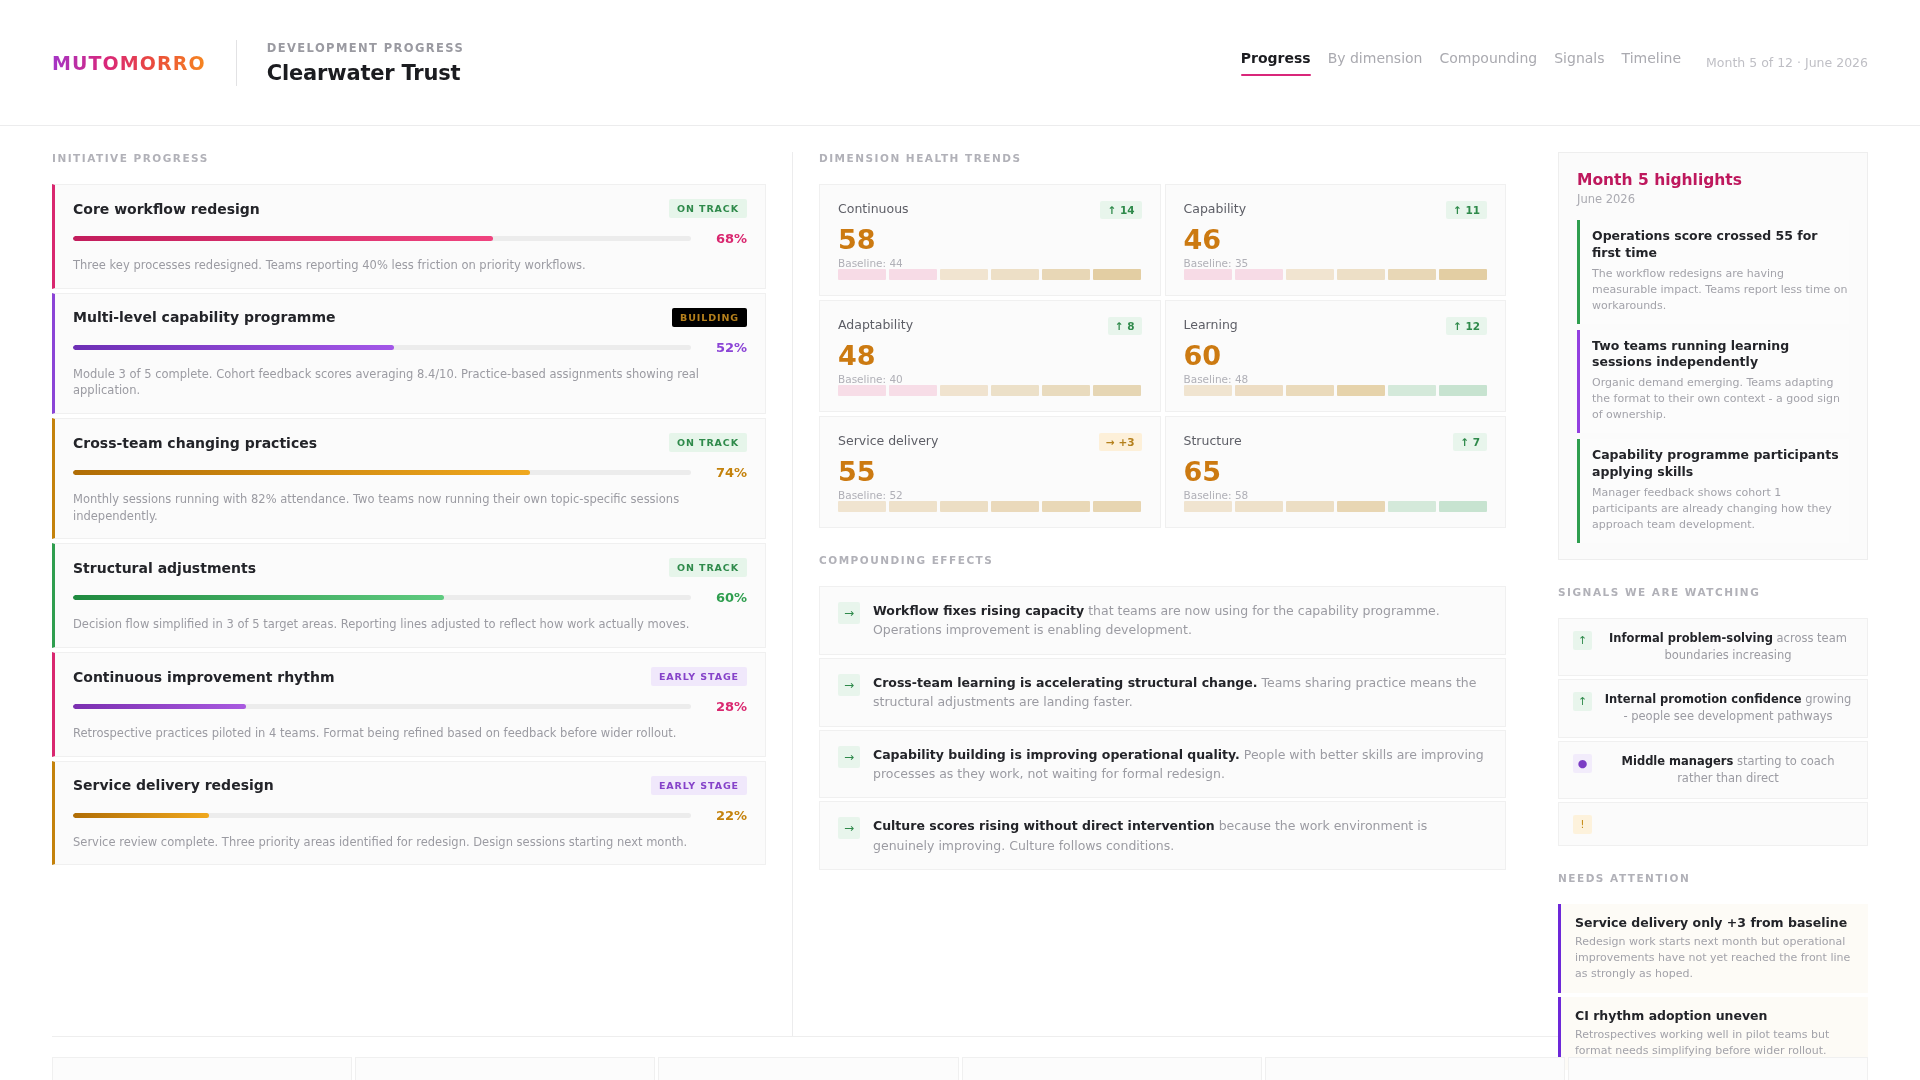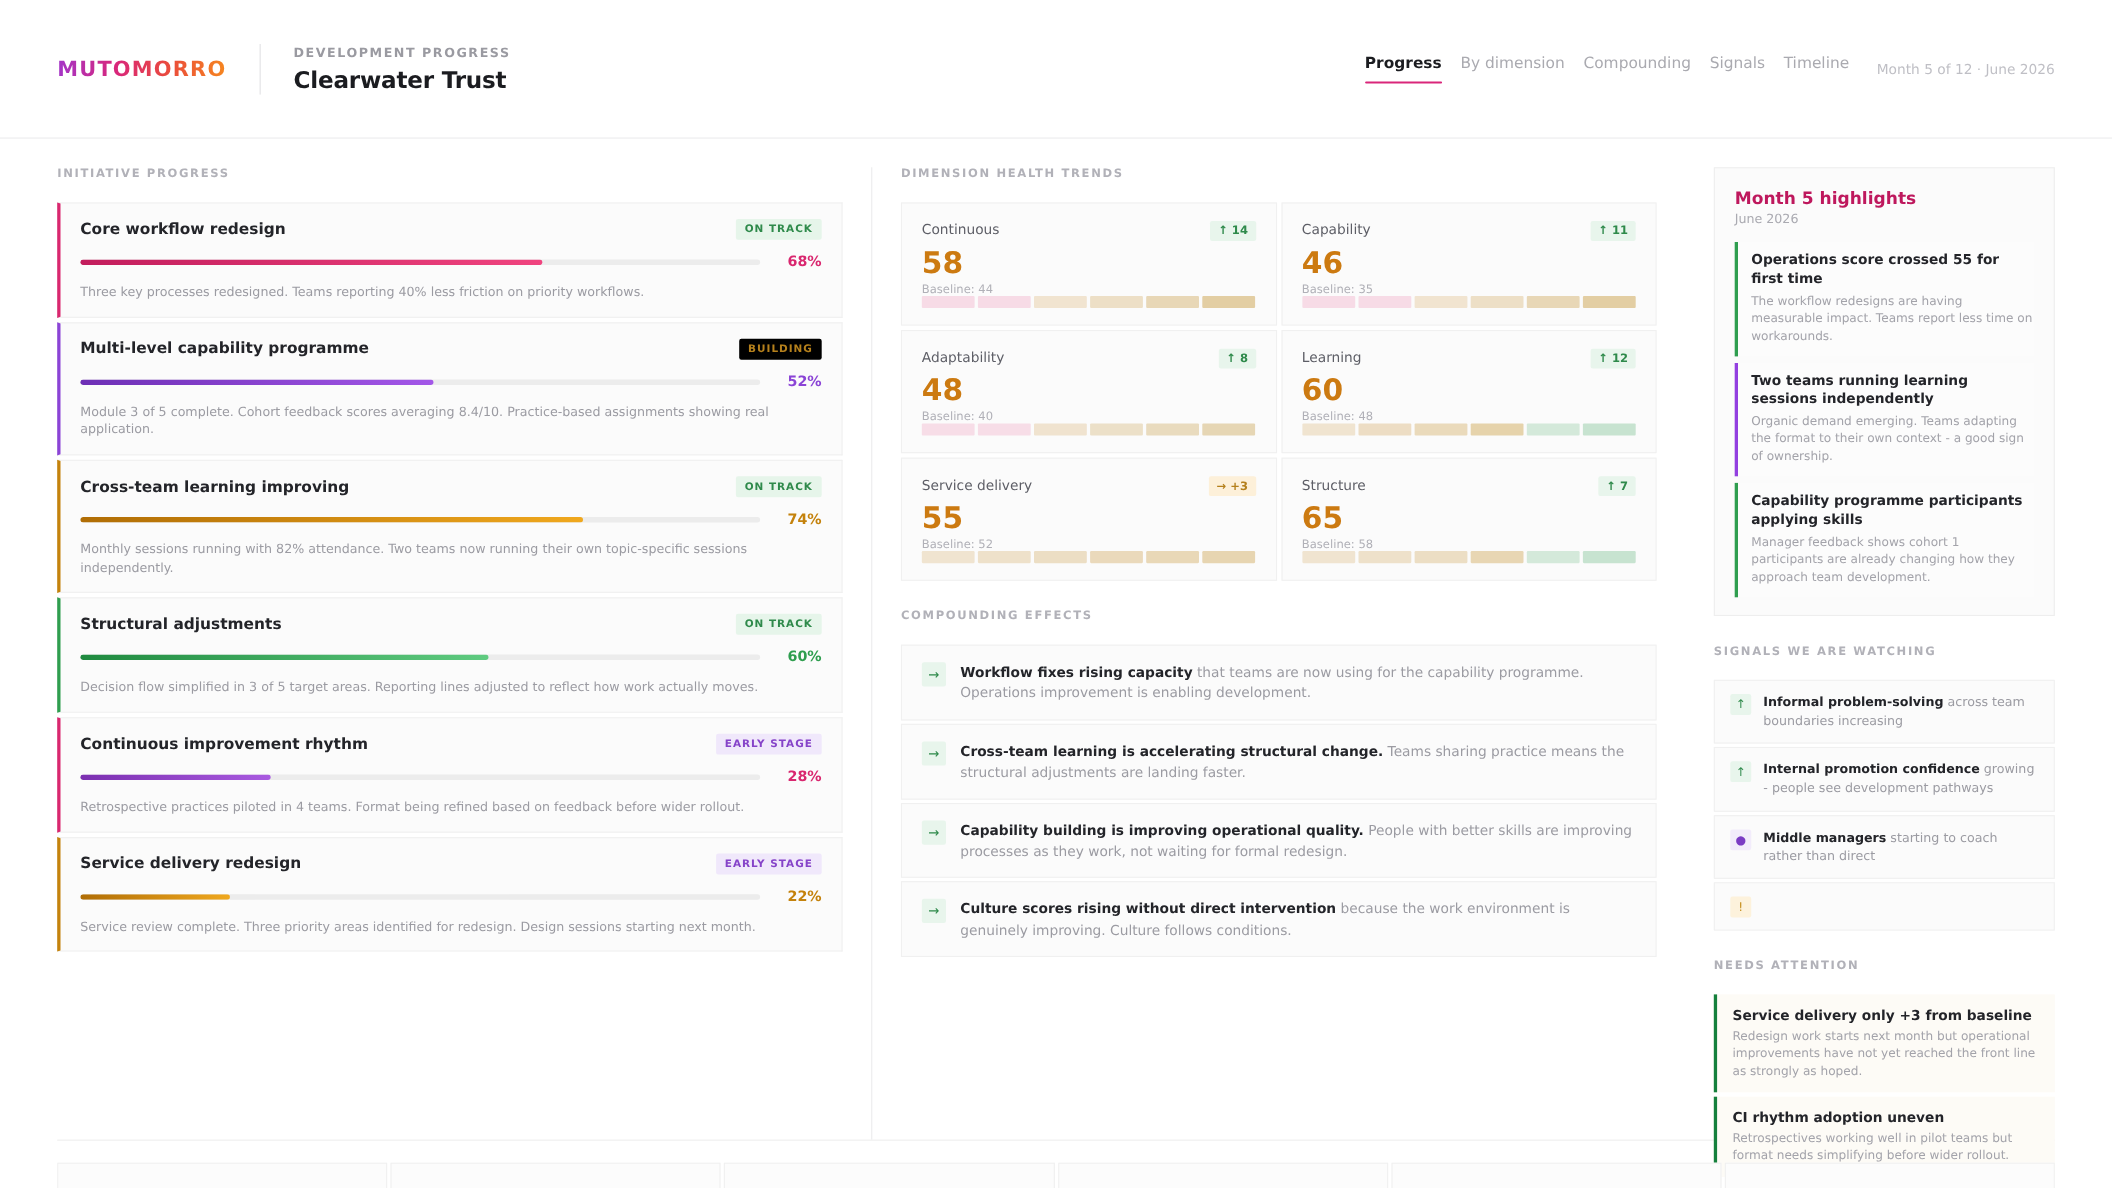--- a/index.html
+++ b/index.html
@@ -128,25 +128,25 @@
     background:#fbfbfb; border:1px solid #f0f0f0; padding:11px 14px;
     display:flex; gap:11px; align-items:flex-start; margin-bottom:3px;
   }
   .sig-icon {
     width:19px; height:19px; flex:0 0 19px; display:flex; align-items:center;
     justify-content:center; font-size:11px; border-radius:2px; margin-top:1px;
   }
   .sig-icon.up   { background:#e8f5ec; color:#2f8a4b; }
   .sig-icon.dot  { background:#f2ecfb; color:#7b3cc4; }
   .sig-icon.warn { background:#fdf2dc; color:#c8901f; }
-  .sig-text { font-size:11.5px; line-height:1.5; color:#9b9ba2; }
+  .sig-text { font-size:11.5px; line-height:1.5; color:#9b9ba2;text-align:center; }
   .sig-text b { color:#232429; font-weight:700; }
 
   .attn-item {
-    background:#fdfbf6; border-left:3px solid #15803d; padding:11px 14px; margin-bottom:4px;
+    background:#fdfbf6; border-left:3px solid #6d28d9; padding:11px 14px; margin-bottom:4px;
   }
   .attn-h { font-size:12.5px; font-weight:700; color:#232429; }
   .attn-b { font-size:11px; color:#a3a3aa; line-height:1.45; margin-top:4px; }
 
   .gap-lg { margin-top:26px; }
 
   
   .footer-rule { height:1px; background:#eeeeee; margin:0 52px; }
   .footer-strip { display:flex; gap:3px; padding: 20px 52px 0 52px; }
   .footer-strip div { flex:1; height:30px; border:1px solid #f0f0f0; background:#fcfcfc; }
@@ -197,21 +197,21 @@
           <div class="init-barrow">
             <div class="track">
               <div class="fill" style="width:52%;background:linear-gradient(90deg,#6d2fb5,#a357e8);"></div>
             </div>
             <div class="pct" style="color:#8b44d6">52%</div>
           </div>
           <div class="init-note">Module 3 of 5 complete. Cohort feedback scores averaging 8.4/10. Practice-based assignments showing real application.</div>
         </div>
         <div class="init-card" style="border-left-color: rgb(196, 130, 12);">
           <div class="init-top">
-            <div class="init-name">Cross-team learning improving</div>
+            <div class="init-name">Cross-team changing practices</div>
             <div class="badge ontrack">ON TRACK</div>
           </div>
           <div class="init-barrow">
             <div class="track">
               <div class="fill" style="width:74%;background:linear-gradient(90deg,#b06d05,#f0a81e);"></div>
             </div>
             <div class="pct" style="color:#c4820c">74%</div>
           </div>
           <div class="init-note">Monthly sessions running with 82% attendance. Two teams now running their own topic-specific sessions independently.</div>
         </div>

